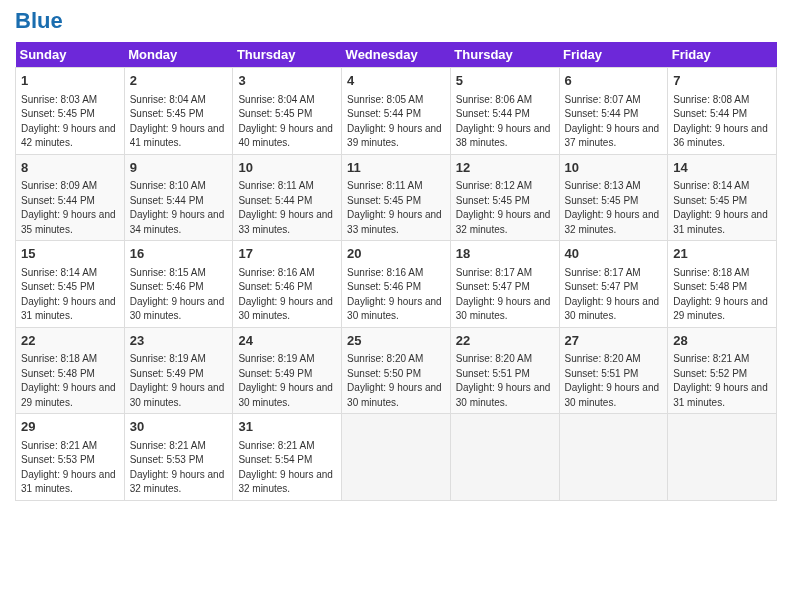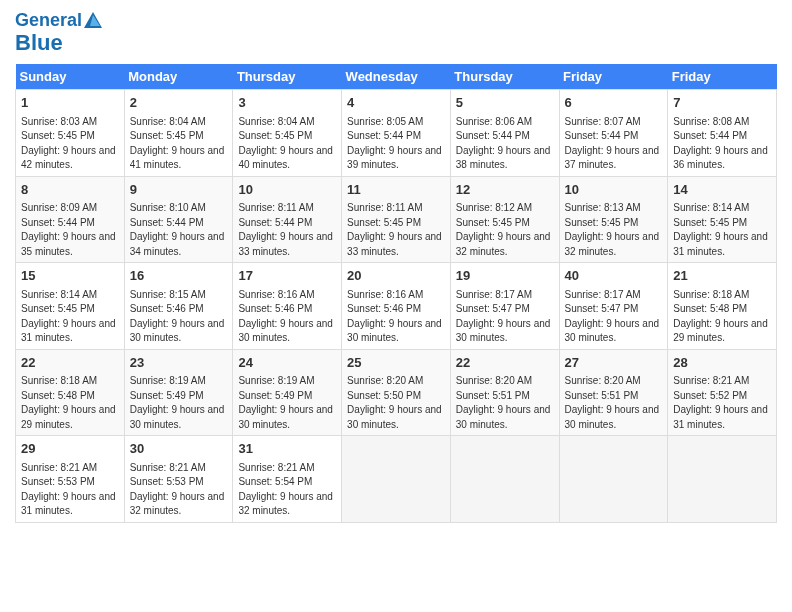--- a/index.html
+++ b/index.html
@@ -46,21 +46,21 @@
     .location {
       font-size: 14px;
       color: #555;
     }
     table {
       width: 100%;
       border-collapse: collapse;
       font-size: 10.5px;
     }
     th {
-      background-color: #3b82f6;
+      background-color: #6d28d9;
       color: #fff;
       padding: 5px 4px;
       text-align: left;
       font-size: 13px;
       font-weight: bold;
     }
     td {
       border: 1px solid #ddd;
       padding: 4px 5px;
       vertical-align: top;
@@ -89,27 +89,20 @@
       background: #ffffff;
     }
   </style>
 </head>
 <body>
 
 <div class="page">
   <div class="header">
     <div class="logo">
       <div>
-        <div style="display:flex;align-items:center;">
-          <span class="logo-text"><span>General</span></span>
-          <svg width="22" height="22" viewBox="0 0 22 22">
-            <polygon points="11,2 20,18 2,18" fill="#1a6daf"></polygon>
-            <polygon points="11,5 18,16 8,16" fill="#5bb0e8"></polygon>
-          </svg>
-        </div>
         <div style="font-size:22px;font-weight:bold;color:#1a6daf;margin-top:-2px;">Blue</div>
       </div>
     </div>
     <div class="title-block">
       <div class="month-title"></div>
       <div class="location"></div>
     </div>
   </div>
 
   <table>
@@ -159,21 +152,21 @@
         </tr>
         <tr>
           <td><span class="day-num">15</span>
 <span class="cell-content">Sunrise: 8:14 AM<br>Sunset: 5:45 PM<br>Daylight: 9 hours and 31 minutes.</span></td>
           <td><span class="day-num">16</span>
 <span class="cell-content">Sunrise: 8:15 AM<br>Sunset: 5:46 PM<br>Daylight: 9 hours and 30 minutes.</span></td>
           <td><span class="day-num">17</span>
 <span class="cell-content">Sunrise: 8:16 AM<br>Sunset: 5:46 PM<br>Daylight: 9 hours and 30 minutes.</span></td>
           <td><span class="day-num">20</span>
 <span class="cell-content">Sunrise: 8:16 AM<br>Sunset: 5:46 PM<br>Daylight: 9 hours and 30 minutes.</span></td>
-          <td><span class="day-num">19</span>
+          <td><span class="day-num">18</span>
 <span class="cell-content">Sunrise: 8:17 AM<br>Sunset: 5:47 PM<br>Daylight: 9 hours and 30 minutes.</span></td>
           <td><span class="day-num">40</span>
 <span class="cell-content">Sunrise: 8:17 AM<br>Sunset: 5:47 PM<br>Daylight: 9 hours and 30 minutes.</span></td>
           <td><span class="day-num">21</span>
 <span class="cell-content">Sunrise: 8:18 AM<br>Sunset: 5:48 PM<br>Daylight: 9 hours and 29 minutes.</span></td>
         </tr>
         <tr>
           <td><span class="day-num">22</span>
 <span class="cell-content">Sunrise: 8:18 AM<br>Sunset: 5:48 PM<br>Daylight: 9 hours and 29 minutes.</span></td>
           <td><span class="day-num">23</span>

